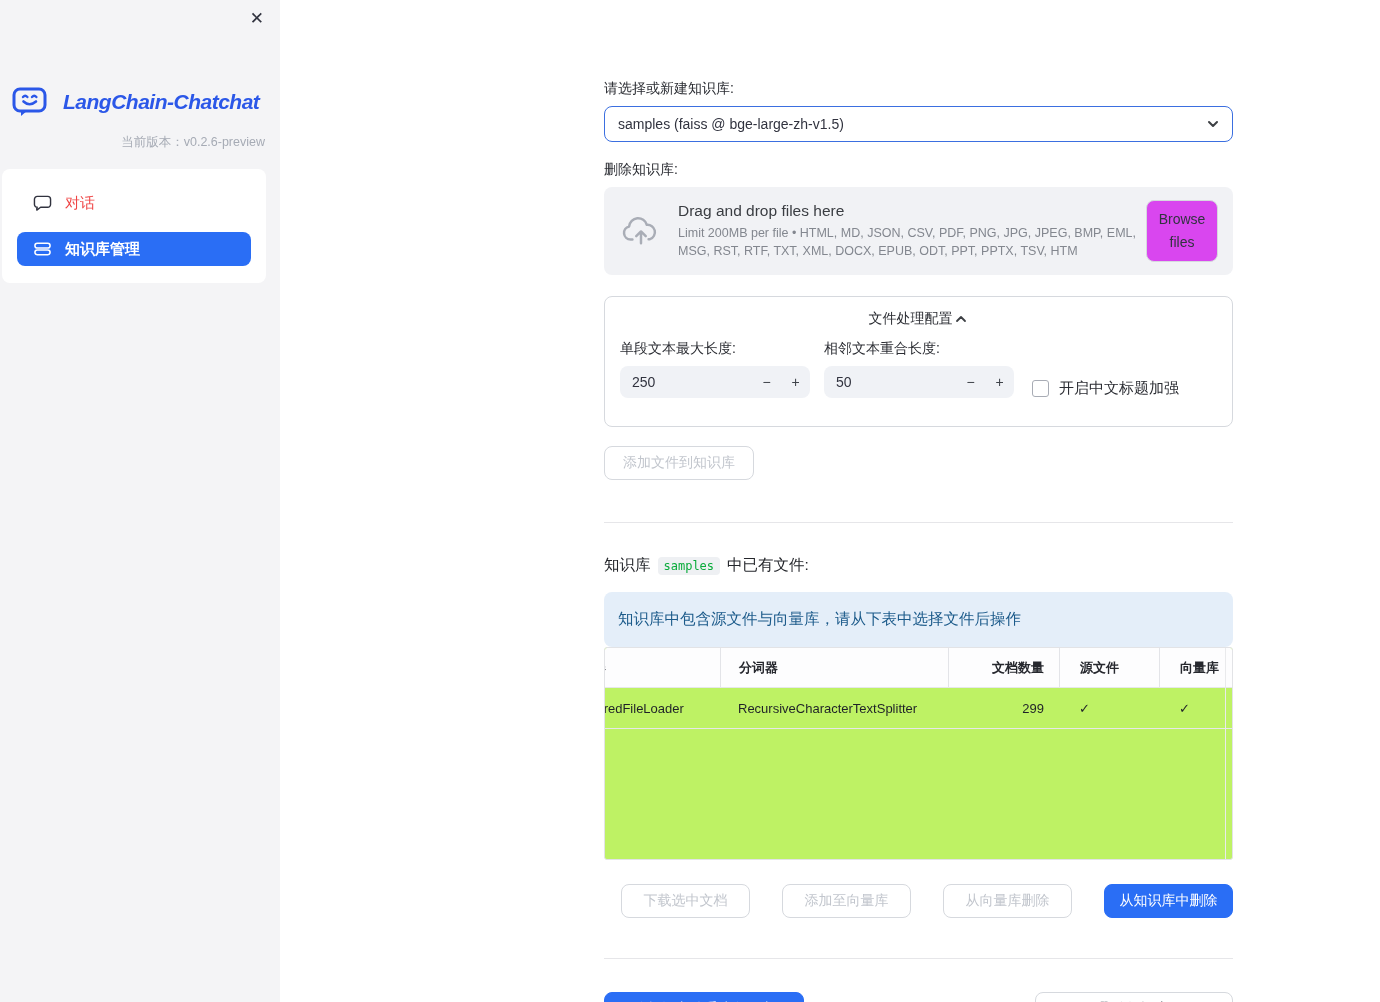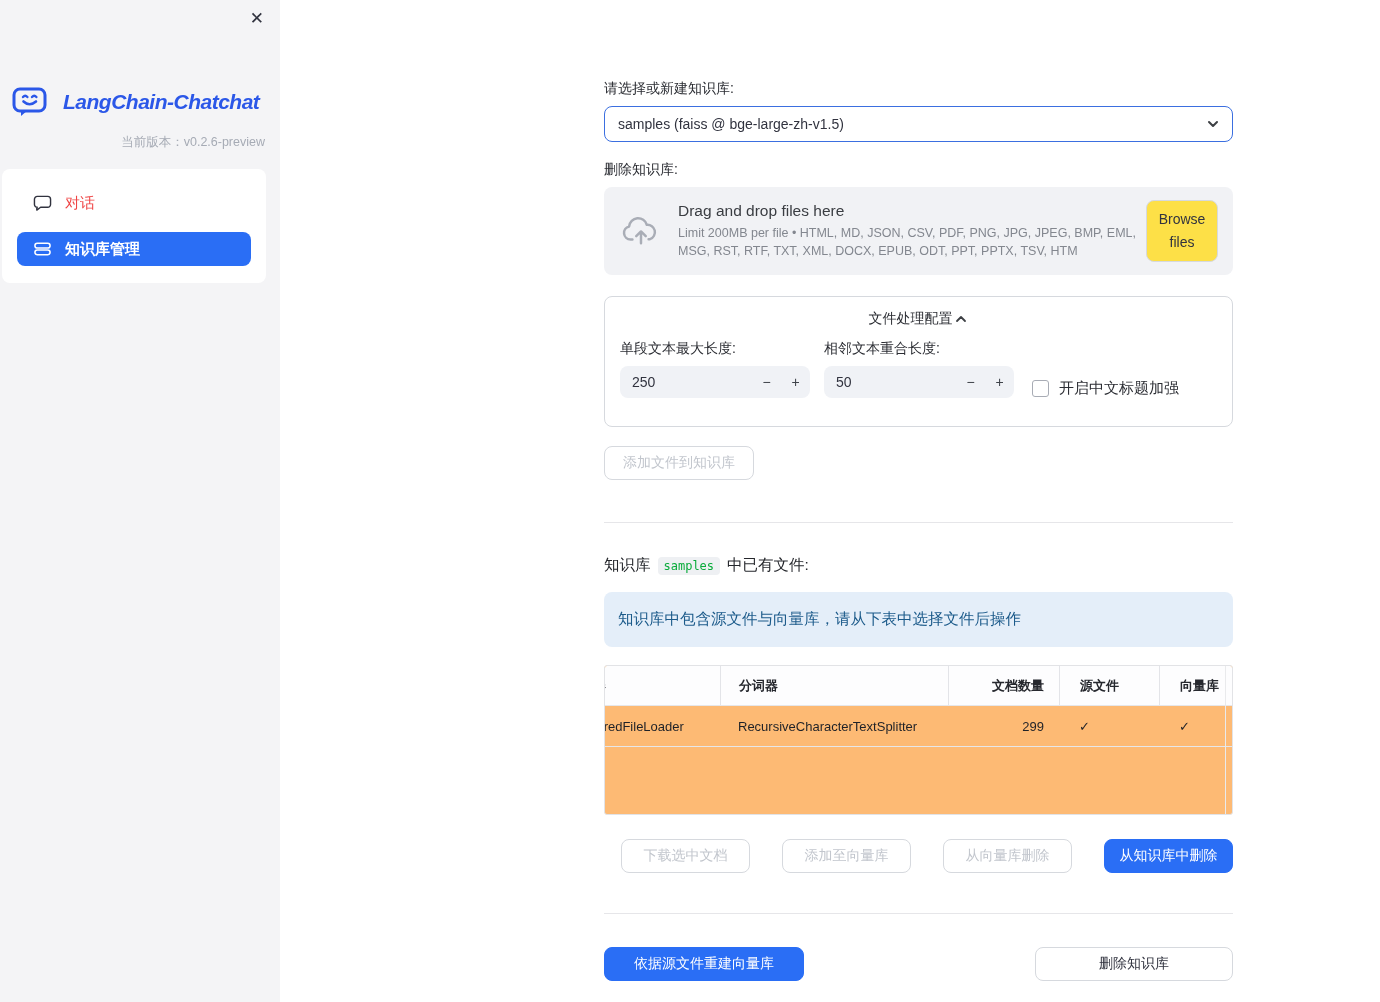--- a/index.html
+++ b/index.html
@@ -31,21 +31,21 @@
   .selectbox { height:36px; border:1px solid #3b6fe0; border-radius:8px; background:#fff;
     display:flex; align-items:center; padding:0 10px 0 13px; cursor:pointer; }
   .selectbox .sel-value { flex:1; font-size:14px; color:#31333f; }
 
   .upload-label { margin-top:19px; }
   .dropzone { margin-top:0; height:88px; background:#f1f2f5; border-radius:8px;
     display:flex; align-items:center; padding:0 15px 0 16px; }
   .dz-text { flex:1; margin-left:16px; padding-right:10px; }
   .dz-title { font-size:15.5px; color:#3a3d42; margin-bottom:4px; }
   .dz-limit { font-size:12.5px; color:#83878f; line-height:1.45; max-width:482px; }
-  .browse-btn { width:72px; background:#fde047; border:1px solid var(--border); border-radius:8px;
+  .browse-btn { width:72px; background:#d946ef; border:1px solid var(--border); border-radius:8px;
     padding:7px 8px; font-size:14px; color:#31333f; text-align:center; line-height:1.65; cursor:pointer; }
 
   .expander { margin-top:21px; border:1px solid var(--border); border-radius:8px; }
   .exp-header { display:flex; align-items:center; justify-content:center;
     padding:13px 16px 10px 16px; cursor:pointer; font-size:14px; color:#2b2d33; }
   .exp-body { display:flex; align-items:flex-start; padding:2px 15px 20px 15px; }
   .num-group { width:190px; }
   .num-group + .num-group { margin-left:14px; }
   .num-input { height:32px; background:var(--gray-bg); border-radius:8px; display:flex; align-items:center; }
   .num-input input { flex:1; min-width:0; border:none; background:transparent; outline:none;
@@ -65,22 +65,22 @@
   .divider { border:none; border-top:1px solid #e6e6e9; margin-top:42px; }
 
   .kb-line { margin-top:32px; font-size:15.5px; color:#25272c; display:flex; align-items:center; }
   .code { font-family:"DejaVu Sans Mono","Liberation Mono",monospace; font-size:12px; color:#09ab3b;
     background:#eef0f3; border-radius:4px; padding:2px 6px; margin:0 7px; }
 
   .info-box { margin-top:16px; height:55px; background:#e4eef9; border-radius:8px;
     display:flex; align-items:center; padding:0 14px; font-size:15.5px; color:#1b5a8a; }
 
   
-  .kb-table { margin-top:18px; height:150px; border:1px solid #e2e3e6; border-radius:3px;
-    background:#fdba74; position:relative; overflow:hidden; font-size:13px; }
+  .kb-table { height:213px; border:1px solid #e2e3e6; border-radius:3px;
+    background:#bef264; position:relative; overflow:hidden; font-size:13px; }
   .t-header { display:flex; height:40px; border-bottom:1px solid #e6e7ea; background:#fdfdfe; }
   .t-row { display:flex; height:41px; border-bottom:1px solid #e6e7ea; }
   .t-cell { display:flex; align-items:center; overflow:hidden; white-space:nowrap; }
   .t-header .t-cell { font-weight:700; color:#26282e; }
   .t-row .t-cell { color:#1f2228; }
   .c1 { width:115px; }
   .c2 { width:228px; padding-left:18px; }
   .c3 { width:111px; justify-content:flex-end; padding-right:15px; }
   .c4 { width:100px; padding-left:20px; }
   .c5 { flex:1; padding-left:20px; }

